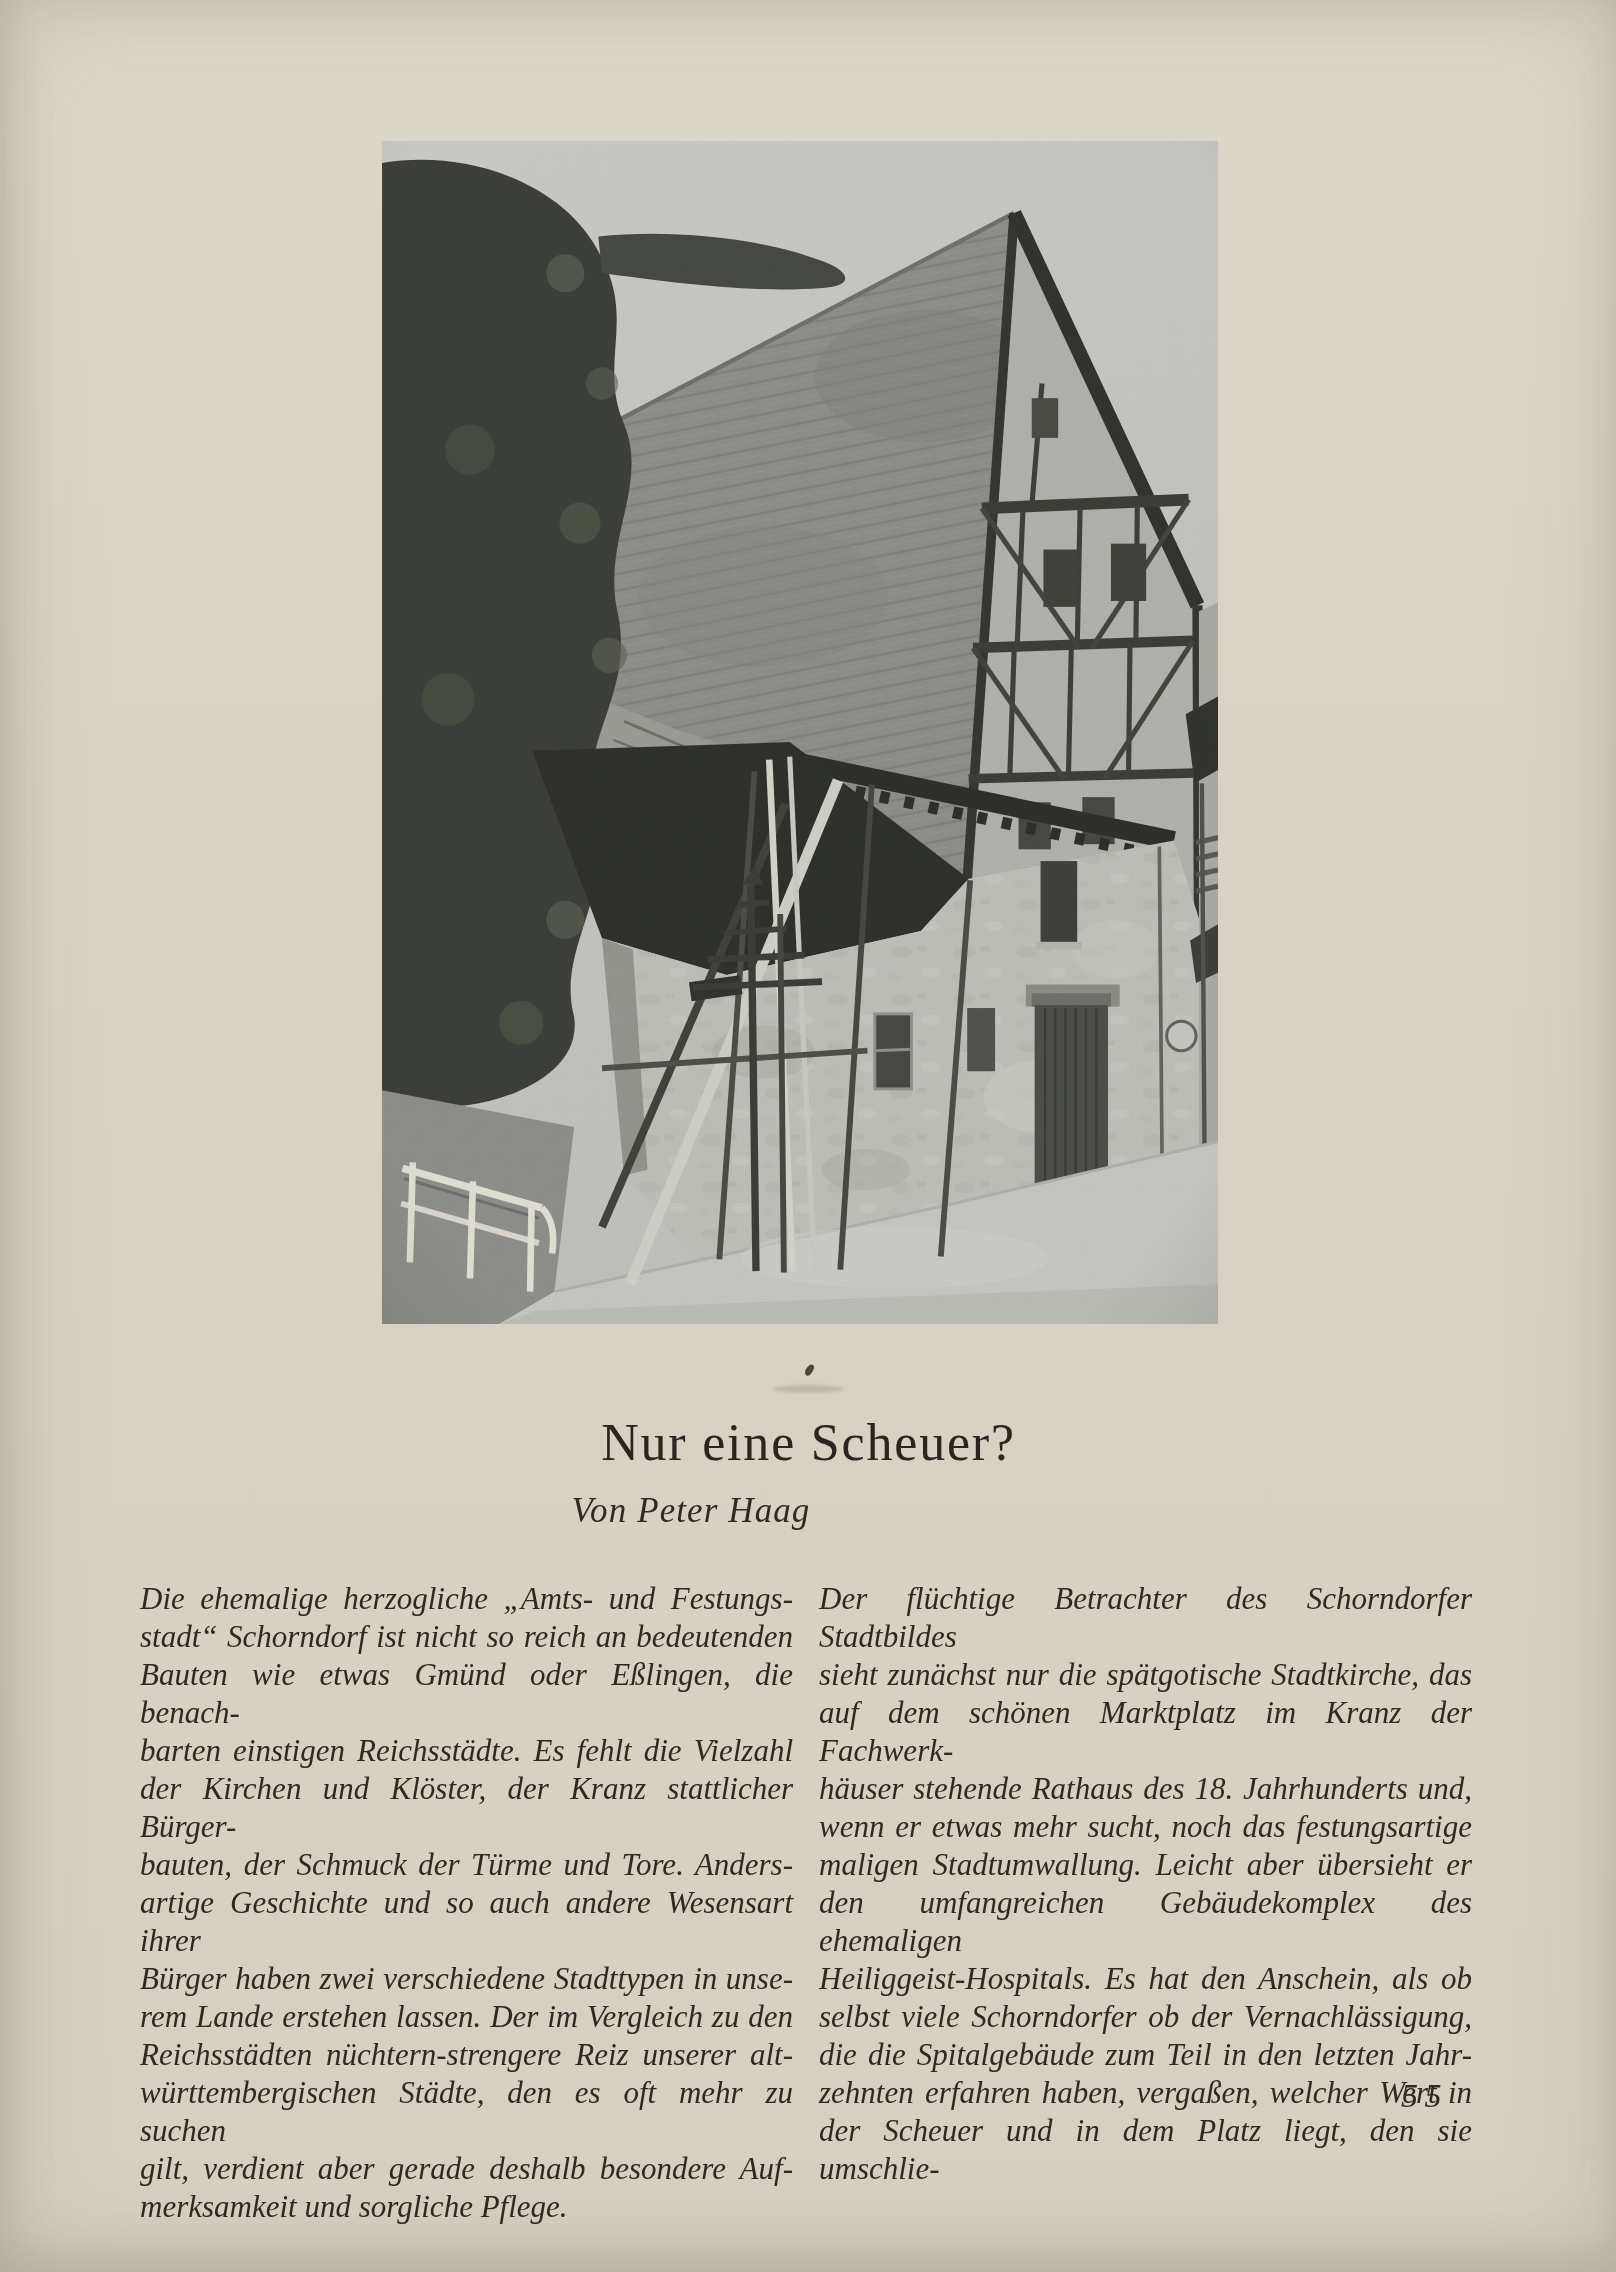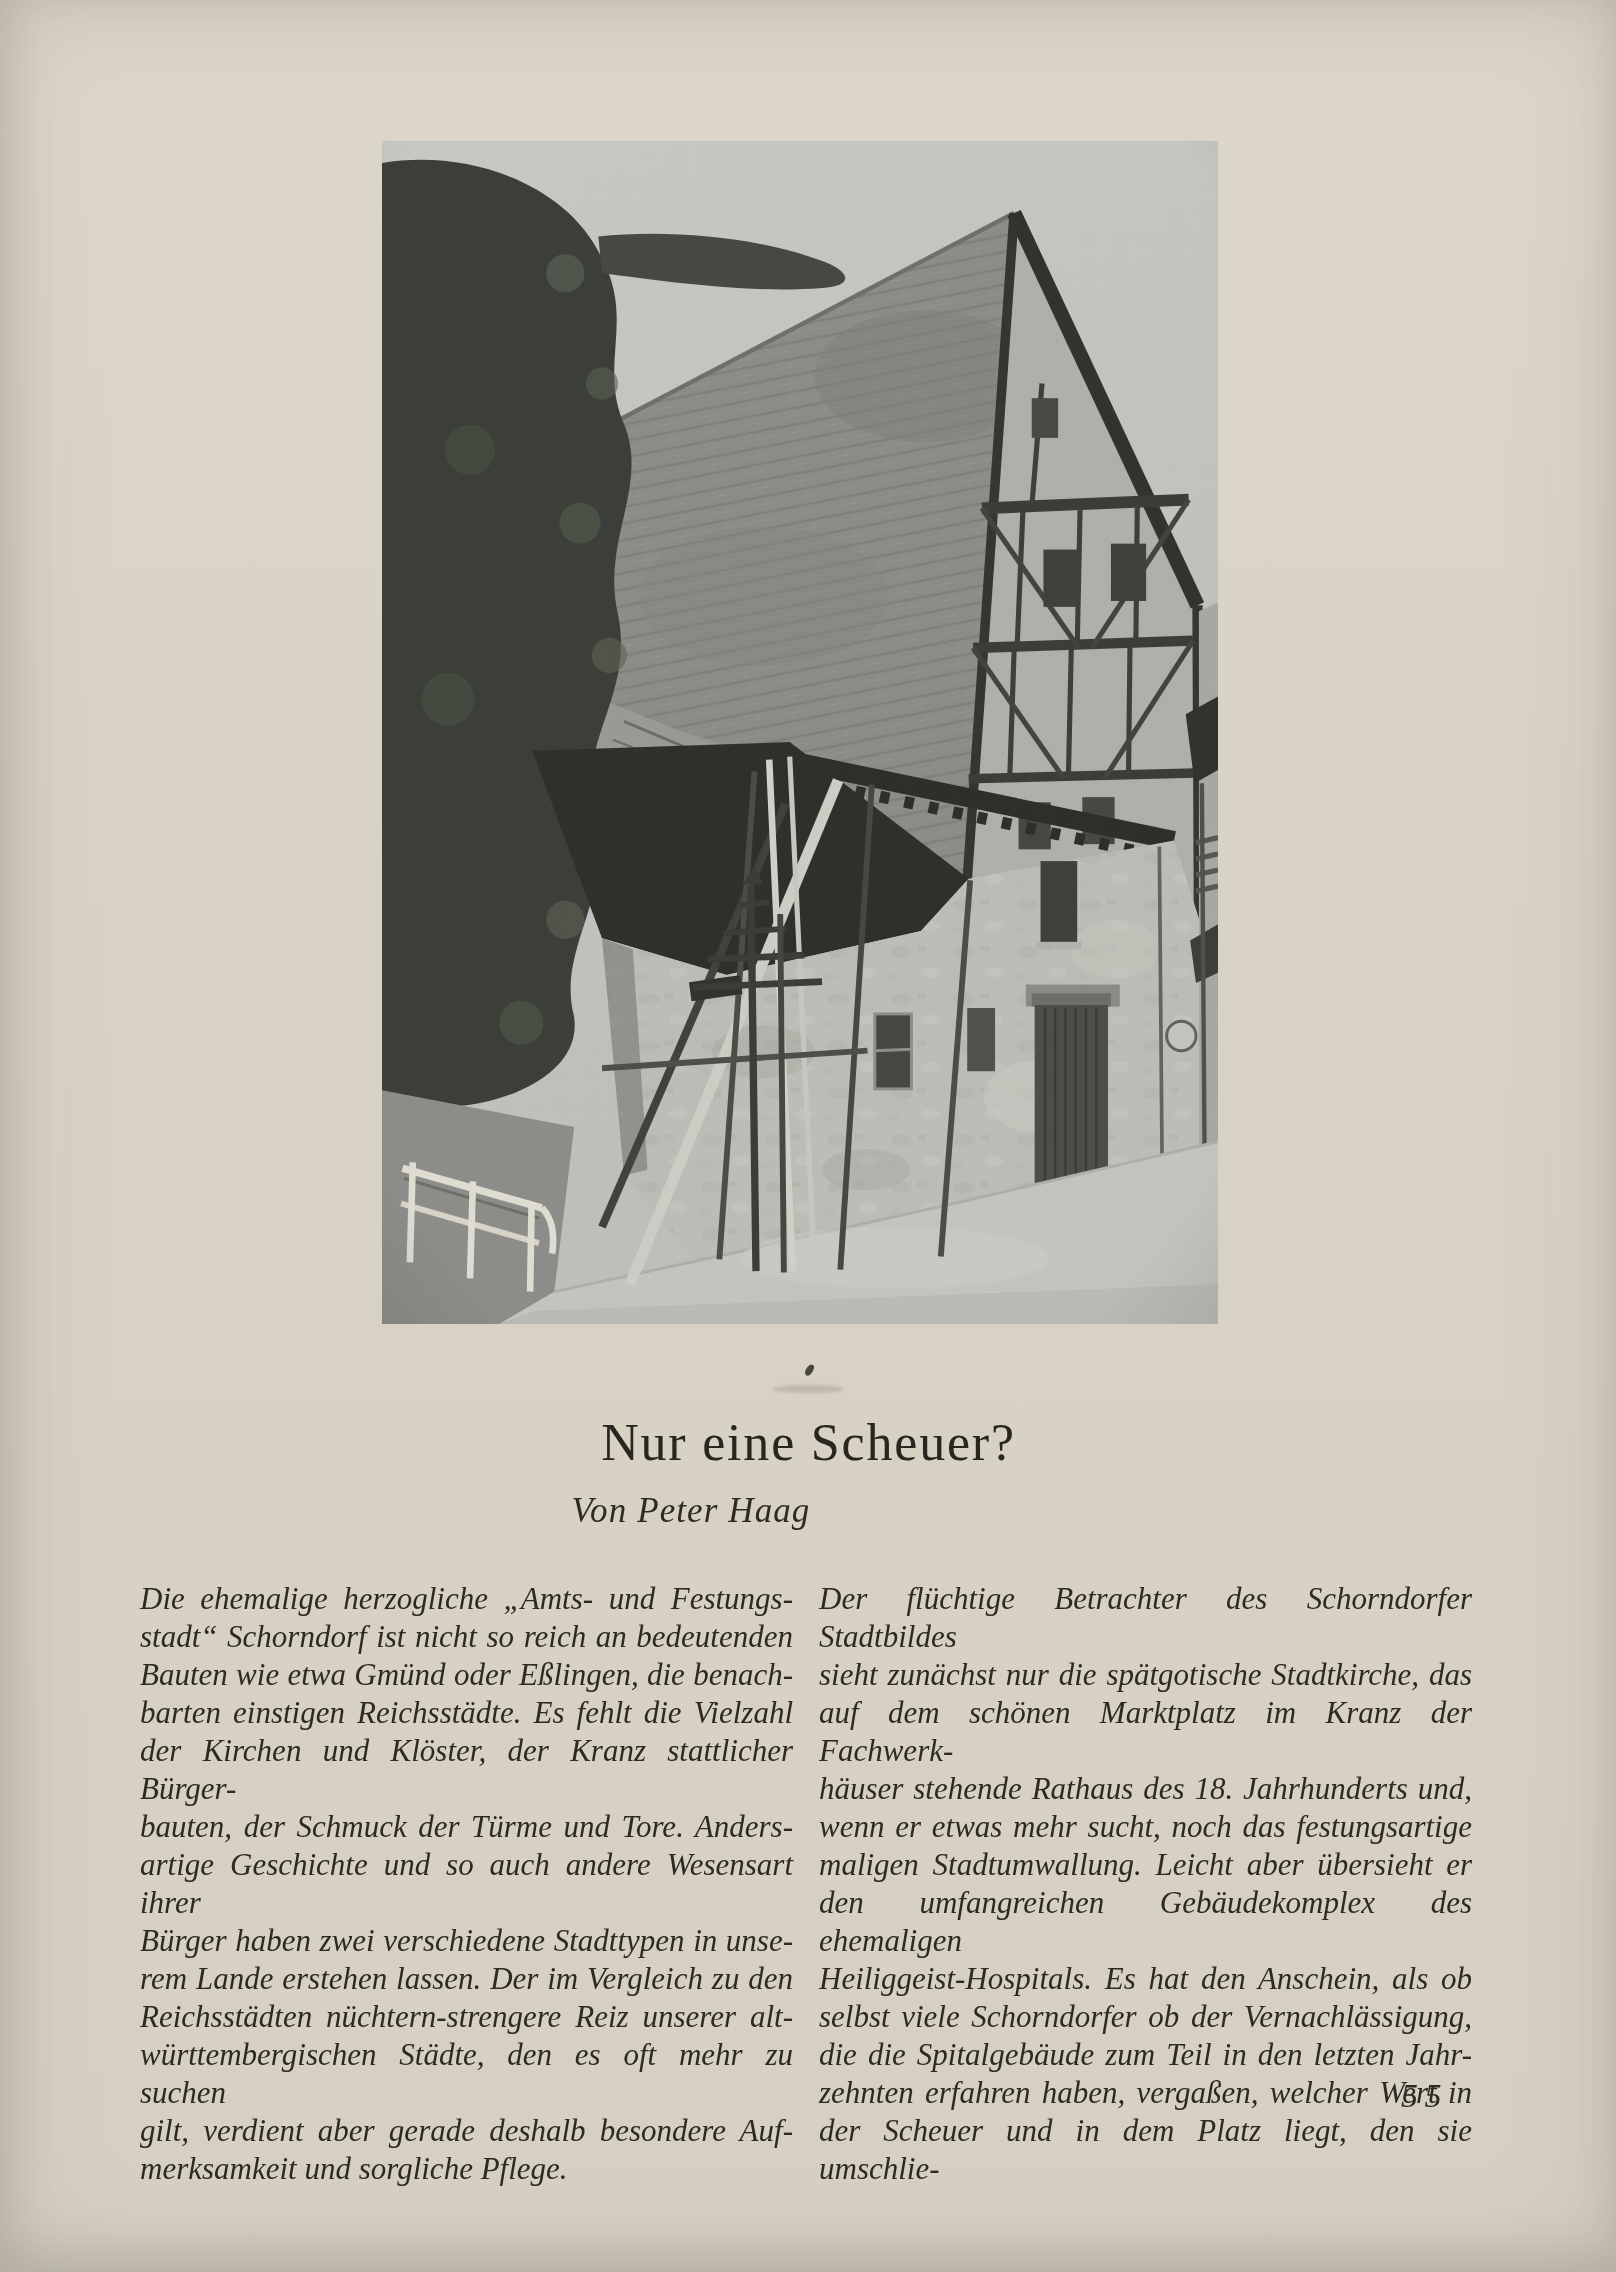--- a/index.html
+++ b/index.html
@@ -211,21 +211,21 @@
 
   <div class="fleck"></div>
   <div class="smudge"></div>
 
   <h1 class="title">Nur eine Scheuer?</h1>
   <div class="byline">Von Peter Haag</div>
 
   <div class="col col-left">
     <div class="ln">Die ehemalige herzogliche „Amts- und Festungs-</div>
     <div class="ln">stadt“ Schorndorf ist nicht so reich an bedeutenden</div>
-    <div class="ln">Bauten wie etwa Gmünd oder Eßlingen, die benach-</div>
+    <div class="ln">Bauten wie etwas Gmünd oder Eßlingen, die benach-</div>
     <div class="ln">barten einstigen Reichsstädte. Es fehlt die Vielzahl</div>
     <div class="ln">der Kirchen und Klöster, der Kranz stattlicher Bürger-</div>
     <div class="ln">bauten, der Schmuck der Türme und Tore. Anders-</div>
     <div class="ln">artige Geschichte und so auch andere Wesensart ihrer</div>
     <div class="ln">Bürger haben zwei verschiedene Stadttypen in unse-</div>
     <div class="ln">rem Lande erstehen lassen. Der im Vergleich zu den</div>
     <div class="ln">Reichsstädten nüchtern-strengere Reiz unserer alt-</div>
     <div class="ln">württembergischen Städte, den es oft mehr zu suchen</div>
     <div class="ln">gilt, verdient aber gerade deshalb besondere Auf-</div>
     <div class="ln last">merksamkeit und sorgliche Pflege.</div>

